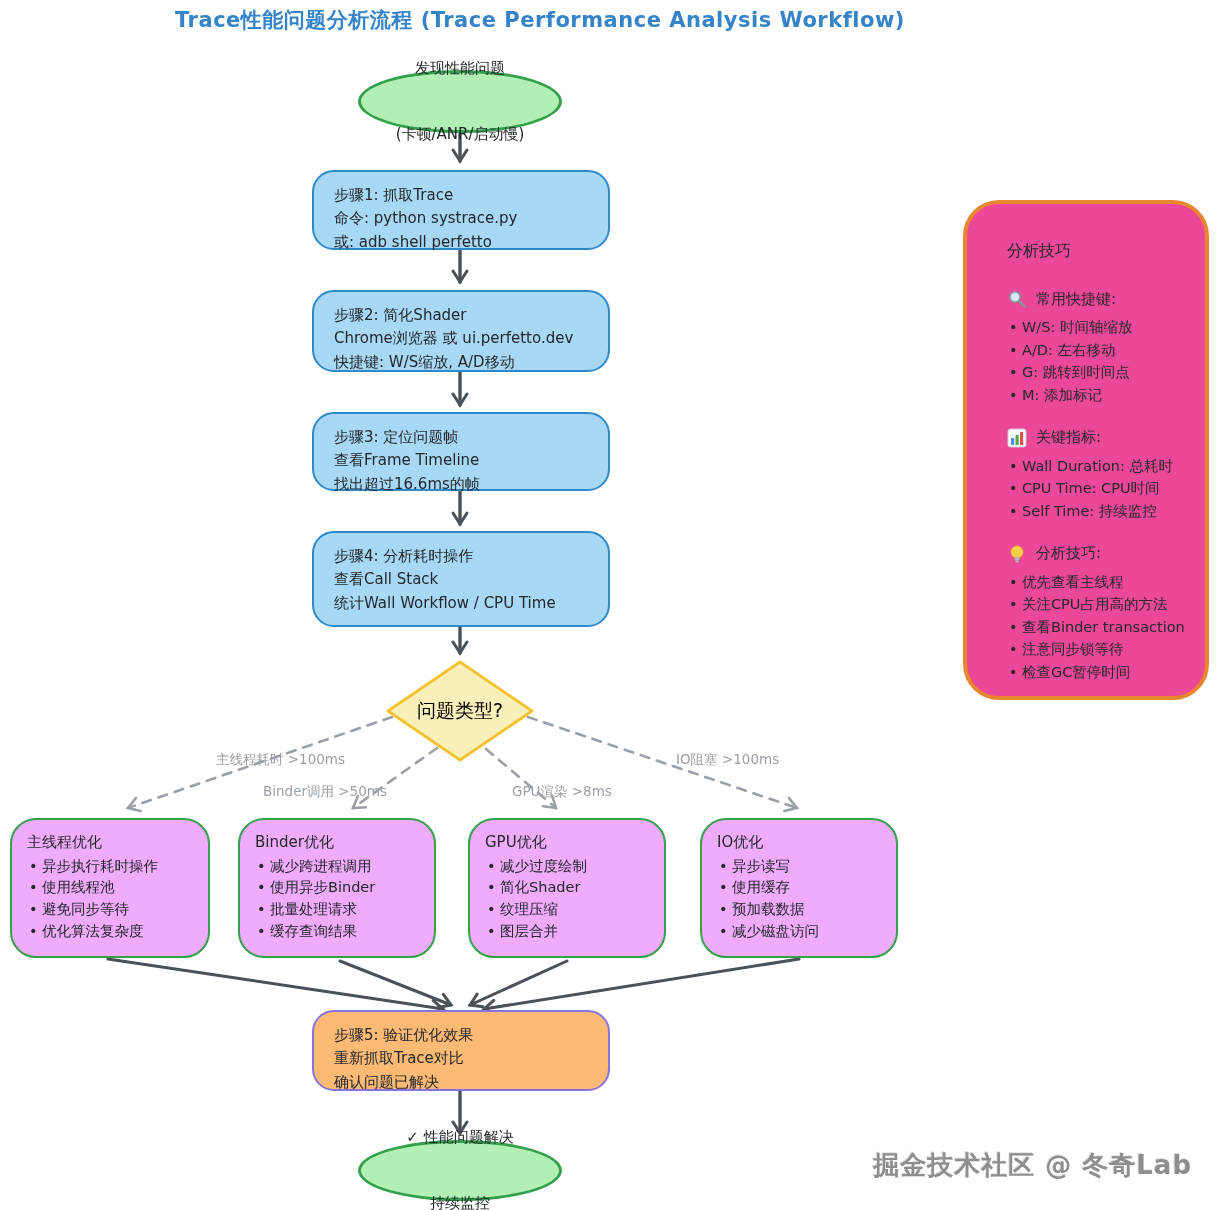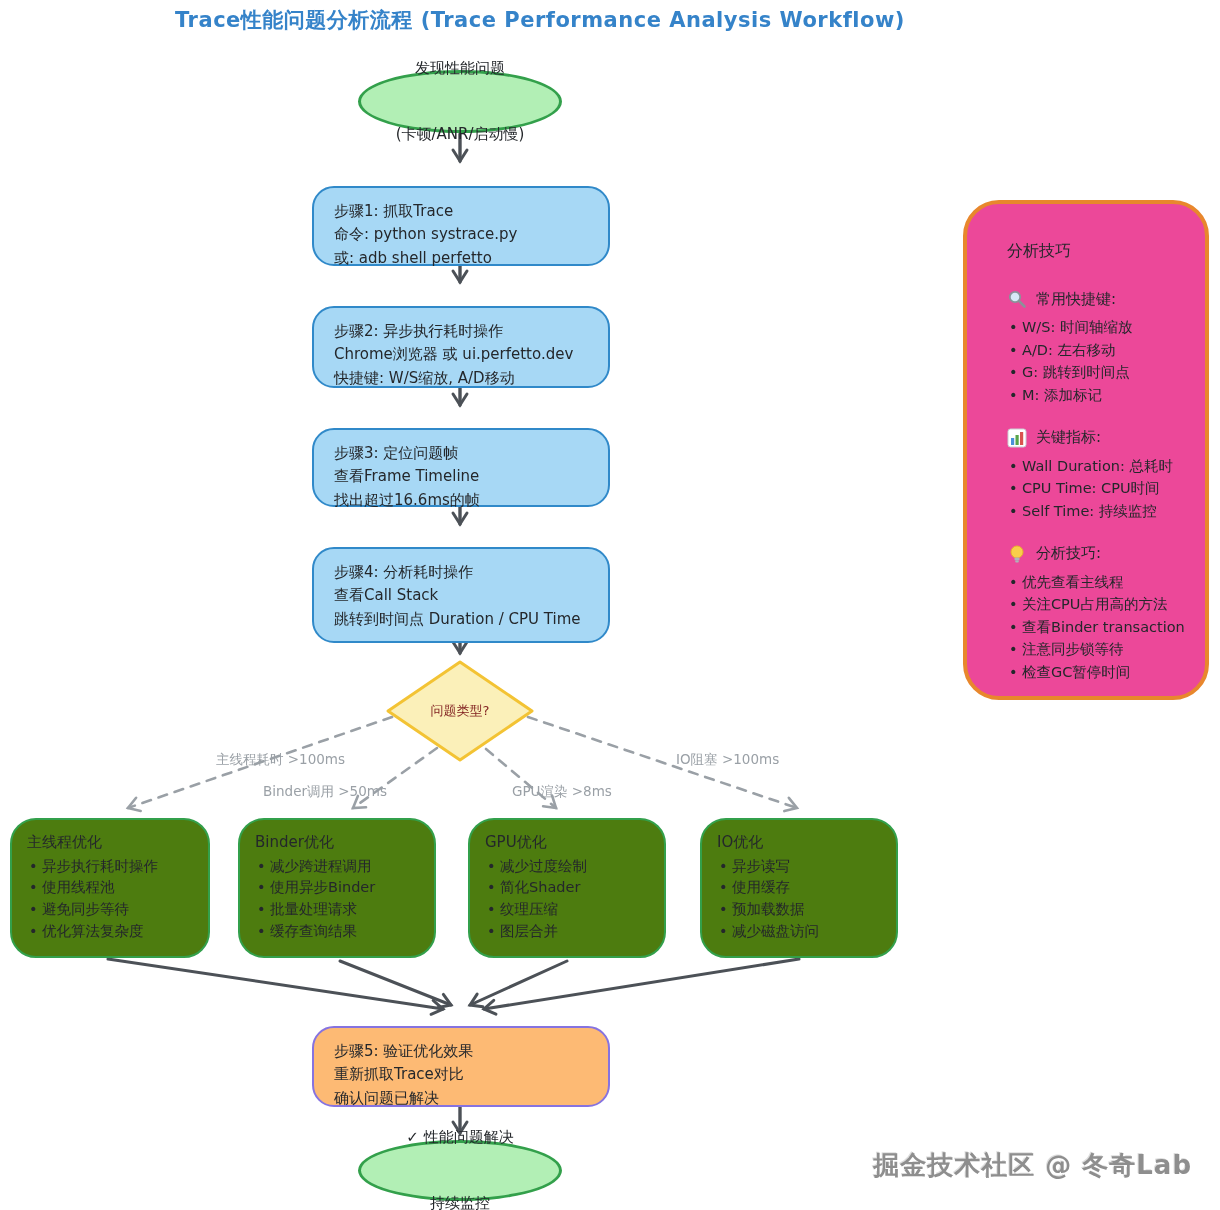--- a/index.html
+++ b/index.html
@@ -11,32 +11,32 @@
   .title{position:absolute;left:0;top:6px;width:1080px;text-align:center;
          font-size:21px;font-weight:bold;color:#3583c9;letter-spacing:.5px;}
 
   .node{position:absolute;box-sizing:border-box;color:#24272b;font-size:15px;}
 
   .ellipse{background:#b2efb5;border:3px solid #33a04b;border-radius:50%;
            display:flex;flex-direction:column;justify-content:center;align-items:center;
            text-align:center;line-height:1.45;gap:44px;}
 
   .rect{border-radius:22px;border:2.5px solid #3089c9;background:#a7d8f5;
-        padding:12px 12px 0 20px;line-height:1.55;margin-top:16px;}
+        padding:12px 12px 0 20px;line-height:1.55;}
   .rect.purple{background:#fdba74;border-color:#8673e0;}
 
-  .green-box{border-radius:26px;border:2.5px solid #33a04b;background:#4d7c0f;
+  .green-box{border-radius:26px;border:2.5px solid #33a04b;background:#f0abfc;
              padding:11px 8px 0 15px;line-height:1.5;}
   .green-box .gtitle{margin-bottom:2px;}
   .bullet{position:relative;padding-left:15px;font-size:14.5px;}
   .bullet::before{content:"\2022";position:absolute;left:2px;top:0;}
 
   .diamond{position:absolute;}
   .diamond .dlabel{position:absolute;left:0;top:0;width:100%;height:100%;
-                   display:flex;align-items:center;justify-content:center;font-size:13px;color:#7f1d1d;}
+                   display:flex;align-items:center;justify-content:center;font-size:19px;color:#000000;}
 
   .edge-label{position:absolute;font-size:13.5px;color:#9aa0a6;white-space:nowrap;}
 
   .panel{position:absolute;left:963px;top:200px;width:246px;height:500px;box-sizing:border-box;
          background:#ec4899;border:4px solid #e8872d;border-radius:36px;
          padding:36px 18px 0 40px;color:#24272b;font-size:15px;line-height:1.42;}
   .panel .ptitle{font-size:16px;margin-bottom:26px;}
   .panel .section{margin-bottom:22px;}
   .panel .heading{display:flex;align-items:center;gap:9px;margin-bottom:7px;}
   .panel .icon{width:20px;height:20px;flex:0 0 auto;display:inline-flex;}
@@ -91,35 +91,35 @@
     <div>(卡顿/ANR/启动慢)</div>
   </div>
 
   <div class="node rect" style="left:312px;top:170px;width:298px;height:80px;">
     <div>步骤1: 抓取Trace</div>
     <div>命令: python systrace.py</div>
     <div>或: adb shell perfetto</div>
   </div>
 
   <div class="node rect" style="left:312px;top:290px;width:298px;height:82px;">
-    <div>步骤2: 异步执行耗时操作</div>
+    <div>步骤2: 简化Shader</div>
     <div>Chrome浏览器 或 ui.perfetto.dev</div>
     <div>快捷键: W/S缩放, A/D移动</div>
   </div>
 
   <div class="node rect" style="left:312px;top:412px;width:298px;height:79px;">
     <div>步骤3: 定位问题帧</div>
     <div>查看Frame Timeline</div>
     <div>找出超过16.6ms的帧</div>
   </div>
 
   <div class="node rect" style="left:312px;top:531px;width:298px;height:96px;">
     <div>步骤4: 分析耗时操作</div>
     <div>查看Call Stack</div>
-    <div>跳转到时间点 Duration / CPU Time</div>
+    <div>统计Wall Workflow / CPU Time</div>
   </div>
 
   <div class="diamond" style="left:386px;top:660px;width:148px;height:102px;">
     <svg width="148" height="102" viewBox="0 0 148 102">
       <polygon points="74,2 146,51 74,100 2,51" fill="#fbf0b9" stroke="#f3c334" stroke-width="3" stroke-linejoin="round"></polygon>
     </svg>
     <div class="dlabel">问题类型?</div>
   </div>
 
   <div class="edge-label" style="left:216px;top:751px;">主线程耗时 &gt;100ms</div>

